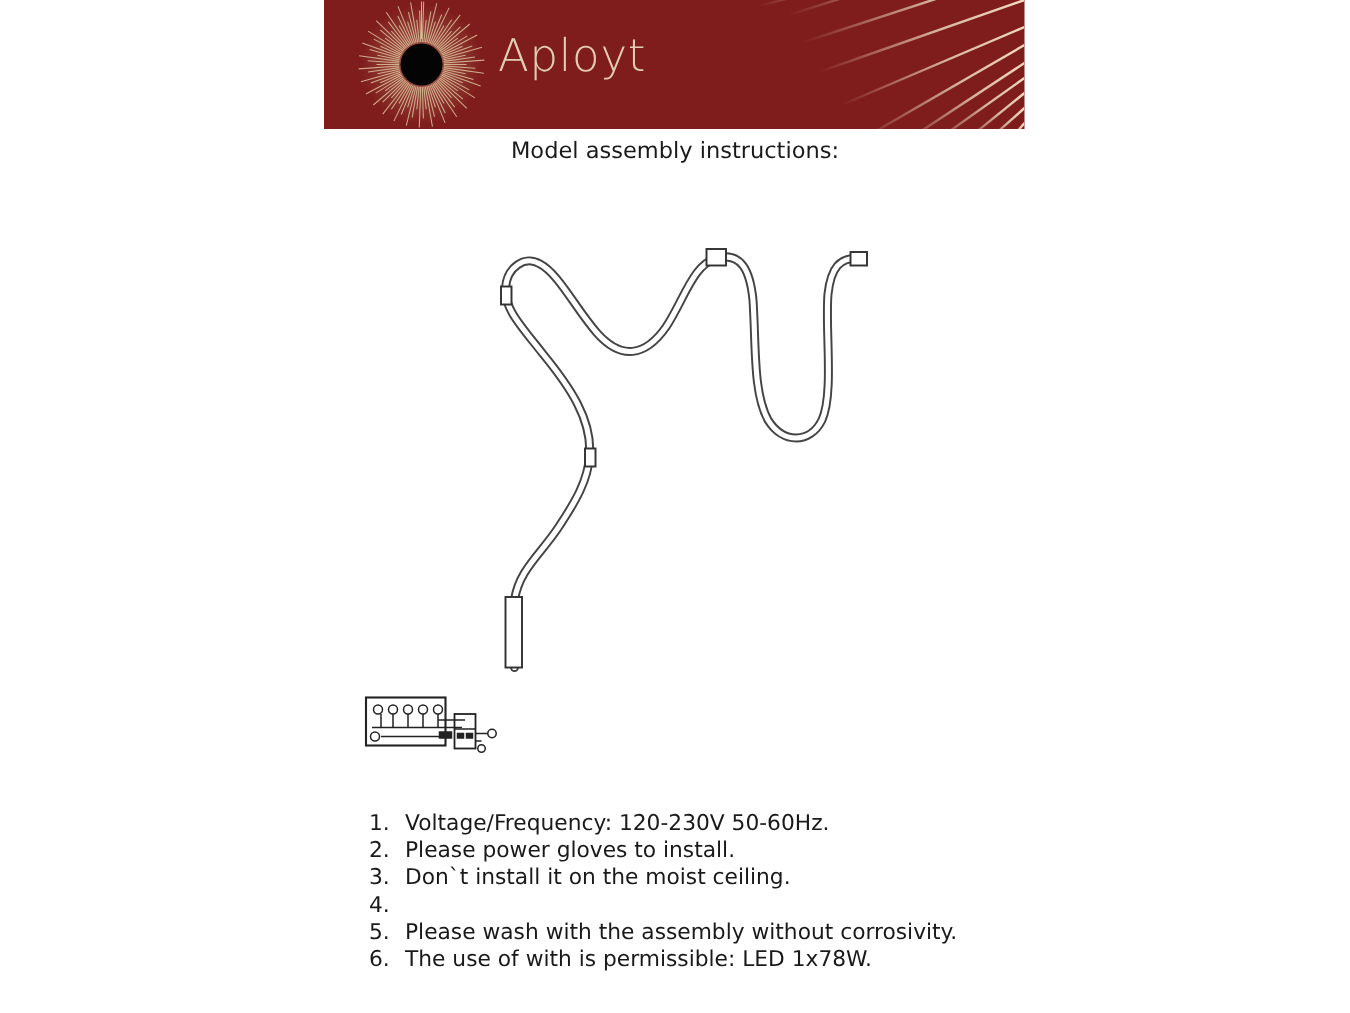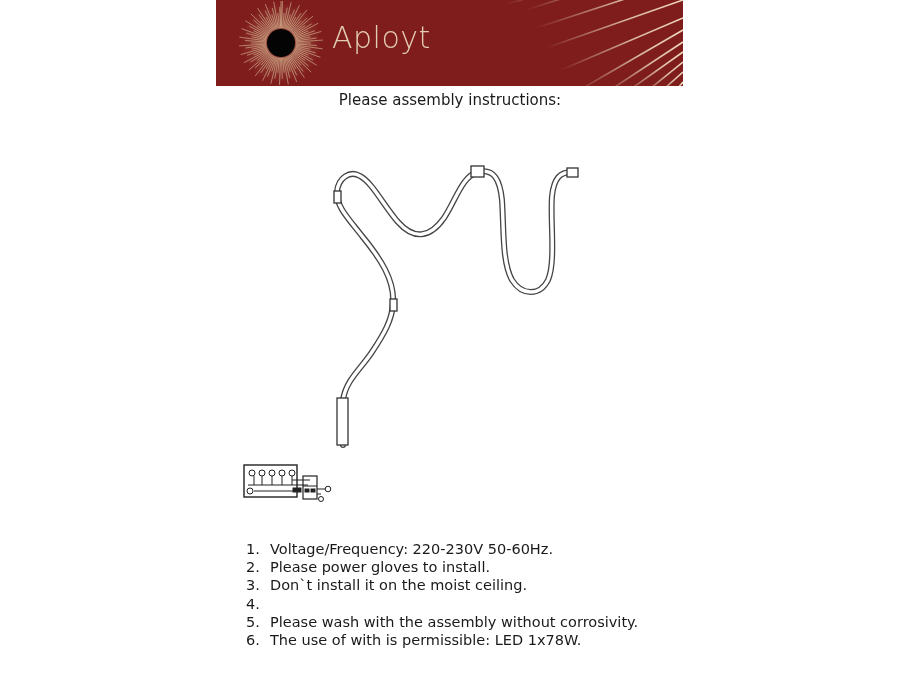--- a/index.html
+++ b/index.html
@@ -155,21 +155,21 @@
       <line x1="425" y1="96" x2="467" y2="62"></line>
       <line x1="440" y1="96" x2="467" y2="72"></line>
       <line x1="455" y1="96" x2="467" y2="82"></line>
       <line x1="290" y1="4" x2="420" y2="-30"></line>
     </g>
   </svg>
   <div class="brand">Aployt</div>
 </div>
 
 <div class="heading">
-  <div>Please assembly instructions:</div>
+  <div>Model assembly instructions:</div>
 </div>
 
 <svg class="drawing" width="900" height="675" viewBox="0 0 900 675">
   <g fill="none" stroke-linecap="round" stroke-linejoin="round">
 
     <path id="tube" d="M343 445 L343 400
       C346 380 360 370 372 352 C384 334 392 320 393 304
       C395 280 380 258 362 236 C348 218 336 206 337 192
       C338 178 350 170 360 176 C372 182 384 206 398 222
       C414 240 430 238 444 218 C456 200 462 176 478 172
@@ -220,21 +220,21 @@
     <line x1="317" y1="489" x2="326" y2="489"></line>
     <circle cx="328" cy="489" r="2.8" fill="#fff"></circle>
     <line x1="317" y1="494" x2="321" y2="494"></line>
     <circle cx="321" cy="499" r="2.5" fill="#fff"></circle>
   </g>
 </svg>
 
 <ol class="instructions">
   <li>
       <span class="num">1.</span>
-      <span>Voltage/Frequency: 220-230V 50-60Hz.</span>
+      <span>Voltage/Frequency: 120-230V 50-60Hz.</span>
     </li>
   <li>
       <span class="num">2.</span>
       <span>Please power gloves to install.</span>
     </li>
   <li>
       <span class="num">3.</span>
       <span>Don`t install it on the moist ceiling.</span>
     </li>
   <li>

